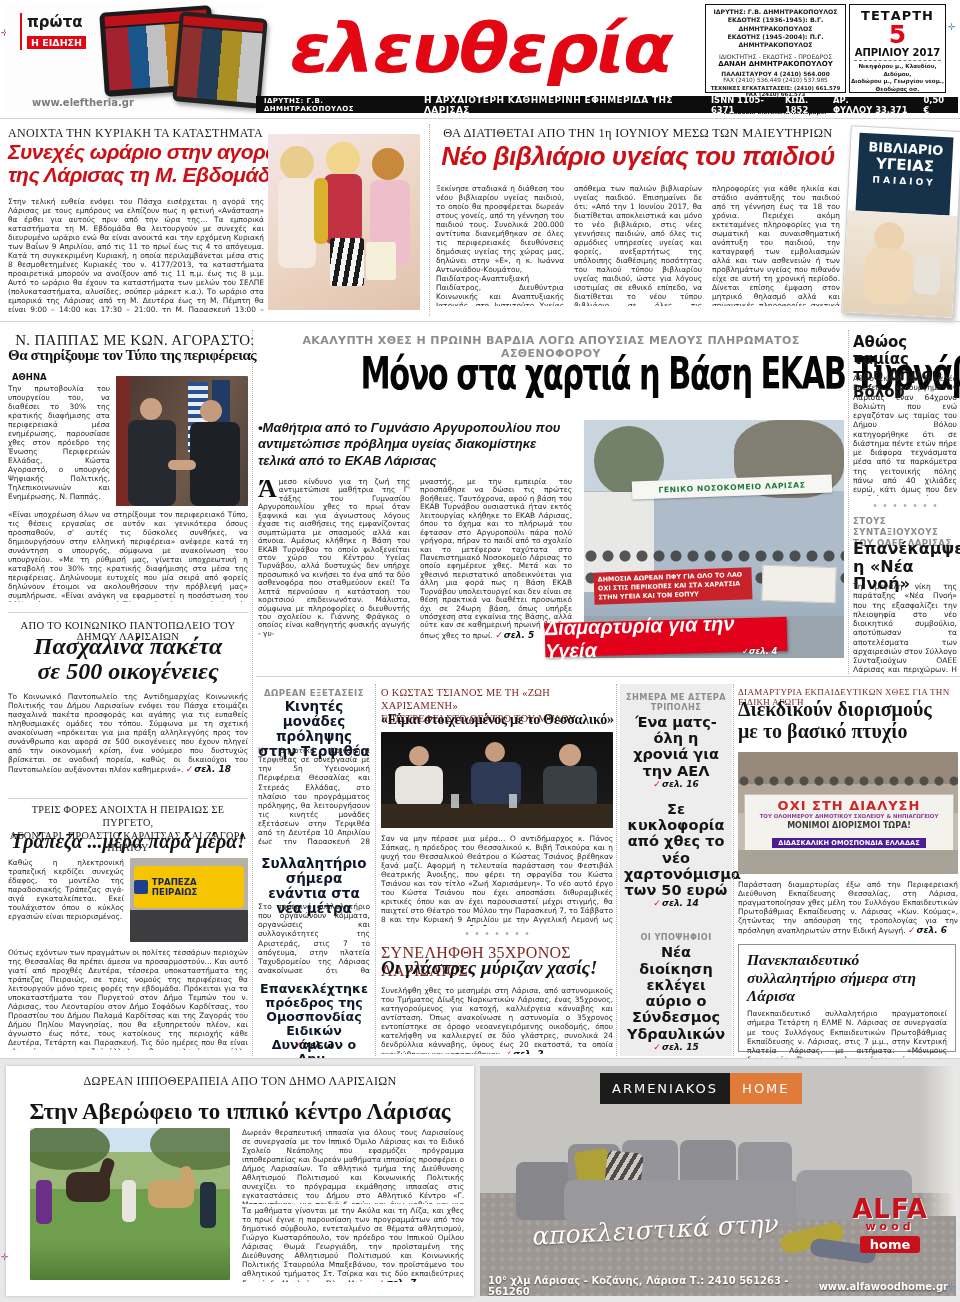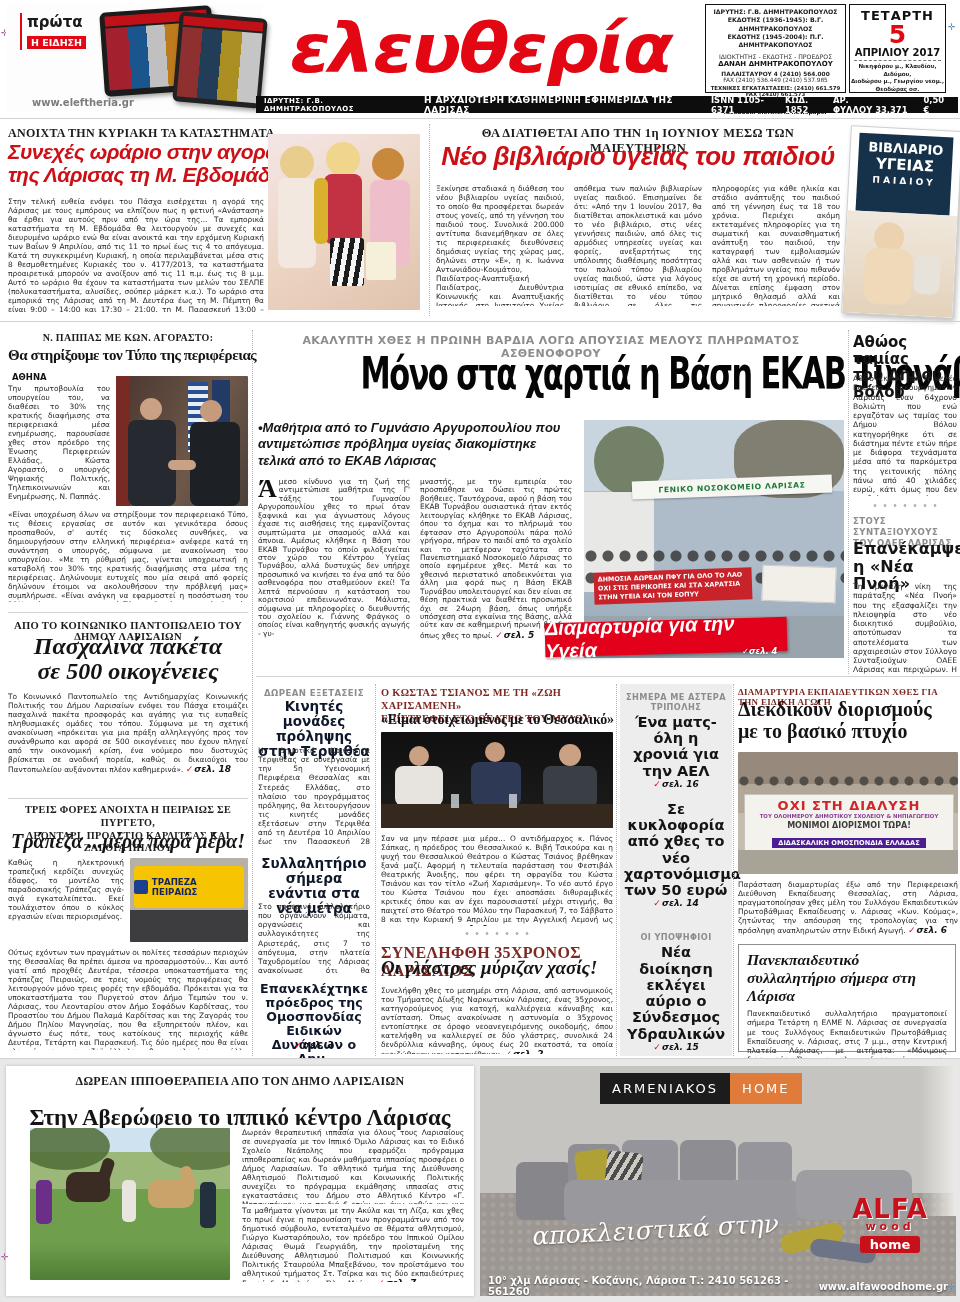--- a/index.html
+++ b/index.html
@@ -1,19 +1,19 @@
 <!DOCTYPE html>
 <html><head>
 <meta charset="utf-8">
 <style>
   html,body{margin:0;padding:0;background:#9a9a9a;}
   .page{position:relative;width:960px;height:1302px;background:#fff;overflow:hidden;
         font-family:"DejaVu Sans","Liberation Sans",sans-serif;color:#222;}
   .abs{position:absolute;}
-  .kick{font-family:"Liberation Serif","DejaVu Serif",serif;font-weight:bold;color:#1c1c1c;letter-spacing:.3px;}
+  .kick{font-family:"Liberation Serif","DejaVu Serif",serif;font-weight:normal;color:#1c1c1c;letter-spacing:.3px;}
   .kick-m{color:#7d2822;}
   .kick-g{font-weight:bold;color:#8d8d8d;letter-spacing:.4px;font-family:"DejaVu Sans",sans-serif;}
   .hl-red{color:#cc1016;font-style:italic;font-weight:bold;font-family:"Liberation Sans","DejaVu Sans",sans-serif;letter-spacing:-.5px;}
   .hl-serif{font-family:"Liberation Serif",serif;font-weight:bold;color:#141414;}
   .hl-sans{font-weight:bold;color:#141414;}
   .hl-sans-red{font-weight:bold;color:#0f172a;}
   .bt{font-size:7.4px;line-height:1.22;color:#262626;text-align:justify;overflow:hidden;}
   .bt2{font-size:7.4px;line-height:1.14;color:#262626;text-align:justify;overflow:hidden;}
   .pref{font-style:italic;font-weight:bold;font-size:9px;color:#111;white-space:nowrap;}
   .pref .check{color:#e30613;font-style:normal;margin-right:1px;}
@@ -136,21 +136,21 @@
     </div>
     <div class="abs" style="left:0;top:84px;right:0;bottom:0;background:linear-gradient(180deg,#f0e8dc,#e4d2ba);">
       <div class="abs" style="left:28px;top:10px;width:30px;height:30px;border-radius:50%;background:#ecd2ae;"></div>
       <div class="abs" style="left:20px;top:36px;width:48px;height:56px;border-radius:14px;background:#f0d9b8;"></div>
       <div class="abs" style="left:70px;top:40px;width:26px;height:40px;border-radius:8px;background:#e7e2da;"></div>
     </div>
   </div>
 
   <div class="abs hrule" style="left:0;top:321px;width:960px;"></div>
 
-  <div class="abs kick ctr" style="left:8px;top:332px;width:240px;font-size:10px;">Ν. ΠΑΠΠΑΣ ΜΕ ΚΩΝ. ΑΓΟΡΑΣΤΟ:</div>
+  <div class="abs kick ctr" style="left:15px;top:332px;width:240px;font-size:15px;">Ν. ΠΑΠΠΑΣ ΜΕ ΚΩΝ. ΑΓΟΡΑΣΤΟ:</div>
   <div class="abs hl-serif" style="left:8px;top:347px;width:240px;font-size:15px;white-space:nowrap;letter-spacing:-.4px;">Θα στηρίξουμε τον Τύπο της περιφέρειας</div>
   <div class="abs" style="left:12px;top:372px;font-size:8.5px;font-weight:bold;color:#111;">ΑΘΗΝΑ</div>
   <div class="ph" style="left:116px;top:376px;width:132px;height:130px;background:linear-gradient(115deg,#4a3630,#6e584a 60%,#4c4038);">
     <div class="abs" style="left:0;top:0;width:14px;height:130px;background:#7a2a24;"></div>
     <div class="abs" style="left:72px;top:6px;width:20px;height:70px;background:repeating-linear-gradient(180deg,#2a4f8f 0 4px,#e8eef5 4px 8px);"></div>
     <div class="abs" style="left:96px;top:4px;width:18px;height:74px;background:#223a66;"></div>
     <div class="abs" style="left:24px;top:22px;width:22px;height:22px;border-radius:50%;background:#caa183;"></div>
     <div class="abs" style="left:12px;top:44px;width:48px;height:86px;border-radius:8px;background:#262a30;"></div>
     <div class="abs" style="left:84px;top:24px;width:22px;height:22px;border-radius:50%;background:#c59a7d;"></div>
     <div class="abs" style="left:74px;top:46px;width:50px;height:84px;border-radius:8px;background:#1d2025;"></div>
@@ -346,21 +346,21 @@
       
     </div>
   </div>
 
   <div class="abs hrule" style="left:0;top:1058px;width:960px;"></div>
 
   <div class="abs" style="left:0;top:1059px;width:960px;height:243px;background:#e8e8e8;"></div>
 
   <div class="abs" style="left:6px;top:1066px;width:468px;height:230px;background:#fff;box-shadow:0 0 3px rgba(0,0,0,.2);">
     <div class="kick ctr" style="font-size:12px;margin-top:8px;">ΔΩΡΕΑΝ ΙΠΠΟΘΕΡΑΠΕΙΑ ΑΠΟ ΤΟΝ ΔΗΜΟ ΛΑΡΙΣΑΙΩΝ</div>
-    <div class="hl-serif ctr" style="font-size:23px;margin-top:16px;">Στην Αβερώφειο το ιππικό κέντρο Λάρισας</div>
+    <div class="hl-serif ctr" style="font-size:23px;margin-top:10px;">Στην Αβερώφειο το ιππικό κέντρο Λάρισας</div>
     <div class="ph" style="left:24px;top:62px;width:200px;height:152px;background:linear-gradient(180deg,#cfe2ef 0 16%,#9cb878 16% 40%,#6f9e4c 40% 75%,#507e35);">
       <div class="abs" style="left:-10px;top:-6px;width:90px;height:48px;border-radius:50%;background:#4e6b35;opacity:.85;"></div>
       <div class="abs" style="left:120px;top:-10px;width:100px;height:52px;border-radius:50%;background:#5b7340;opacity:.85;"></div>
       <div class="abs" style="left:36px;top:44px;width:44px;height:30px;border-radius:10px;background:#3a2c22;"></div>
       <div class="abs" style="left:70px;top:30px;width:12px;height:26px;border-radius:5px;background:#3a2c22;transform:rotate(18deg);"></div>
       <div class="abs" style="left:118px;top:52px;width:46px;height:28px;border-radius:10px;background:#caa36a;"></div>
       <div class="abs" style="left:152px;top:38px;width:12px;height:26px;border-radius:5px;background:#caa36a;transform:rotate(-16deg);"></div>
       <div class="abs" style="left:6px;top:52px;width:16px;height:44px;border-radius:5px;background:#6b2f8a;"></div>
       <div class="abs" style="left:92px;top:52px;width:14px;height:42px;border-radius:5px;background:#e8e4de;"></div>
       <div class="abs" style="left:170px;top:54px;width:16px;height:46px;border-radius:5px;background:#23303e;"></div>

